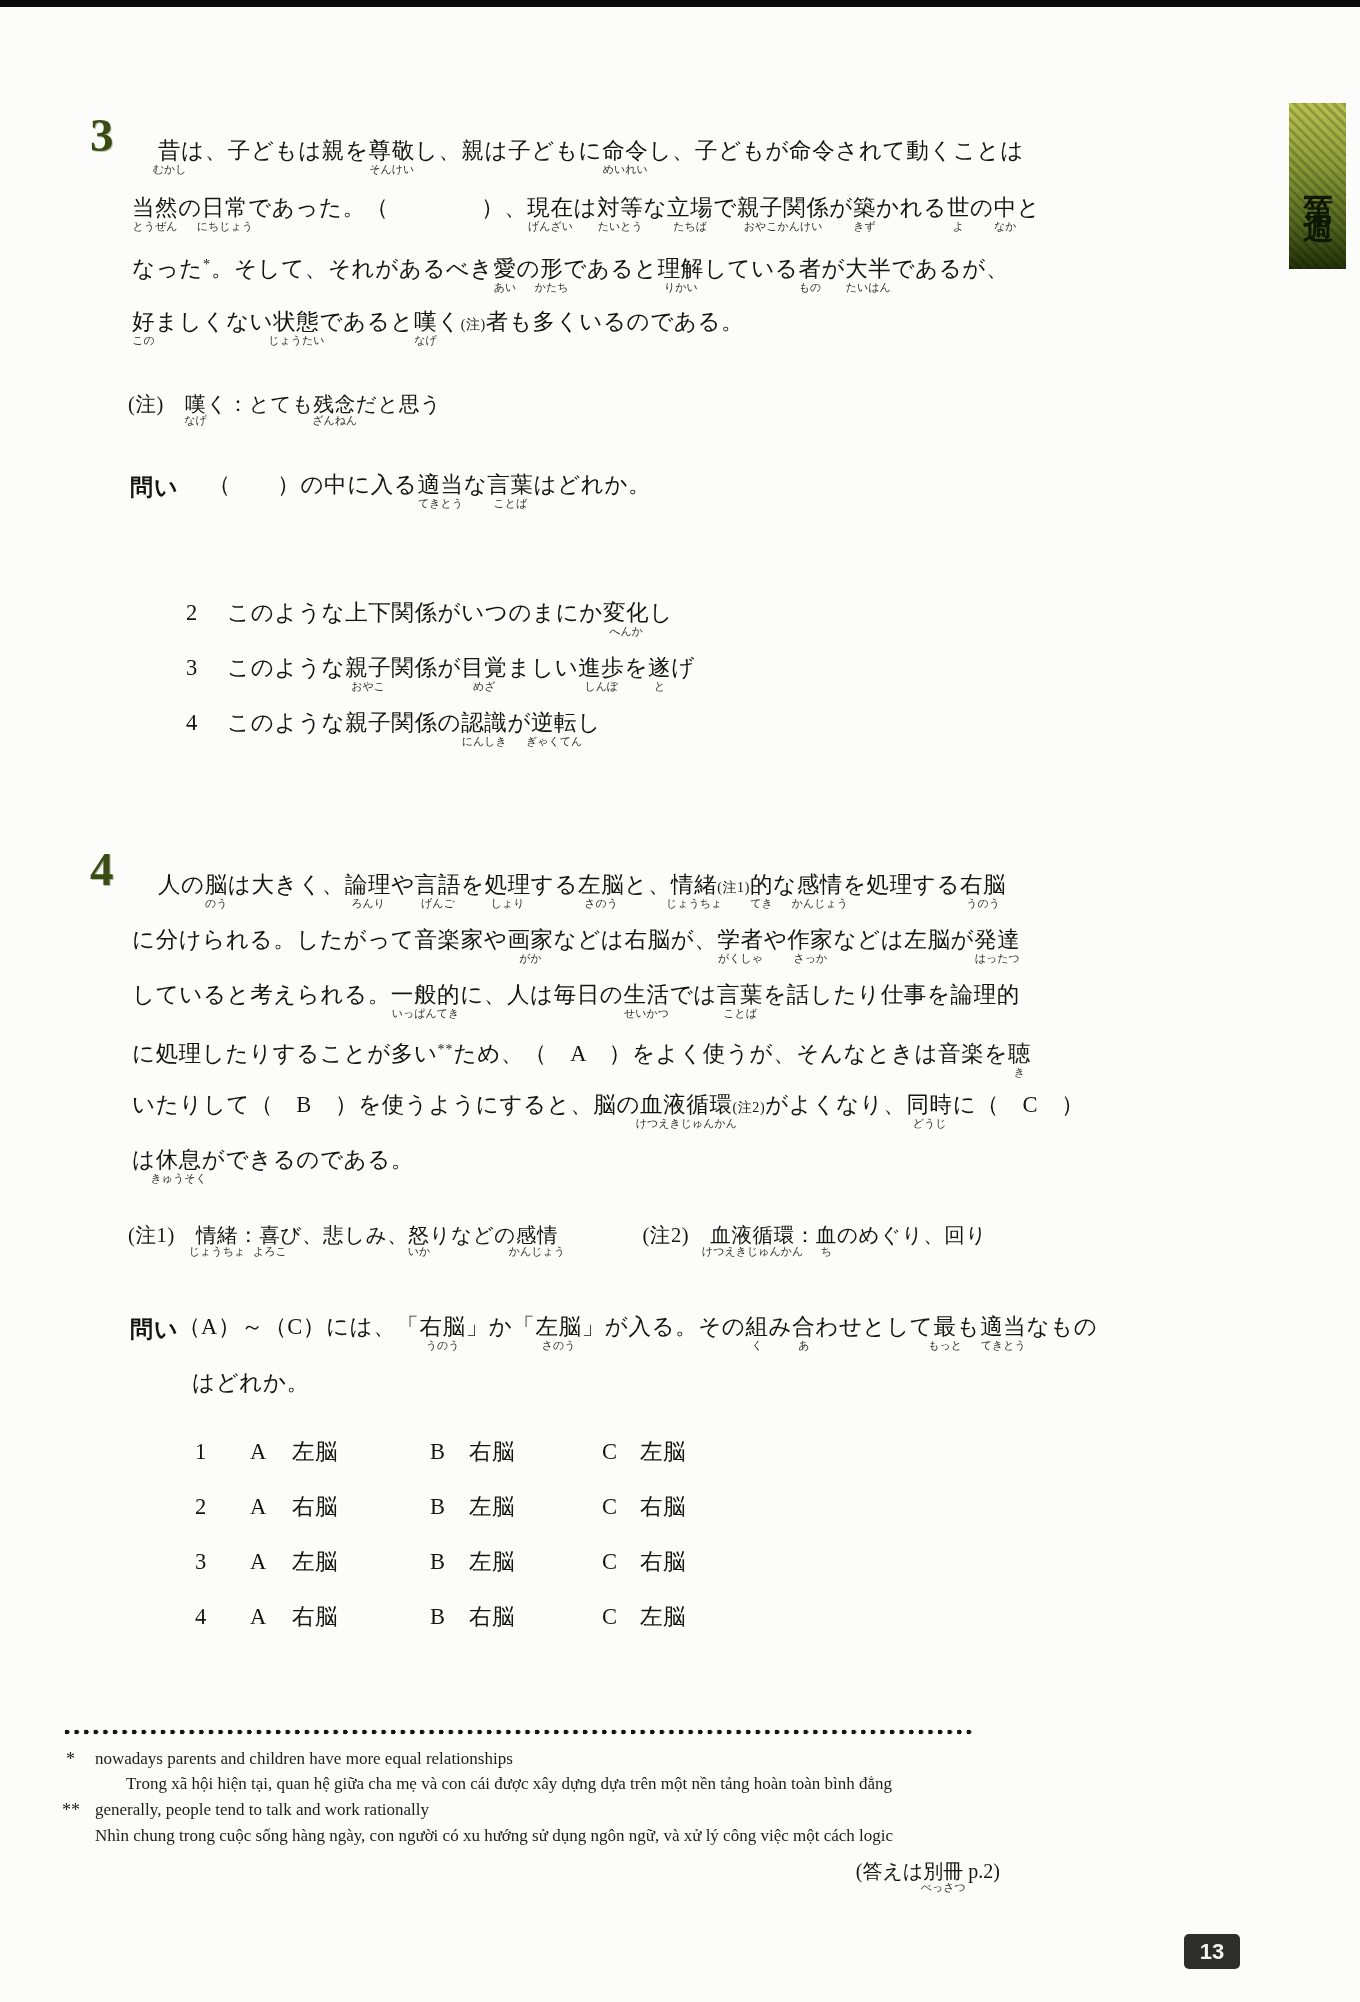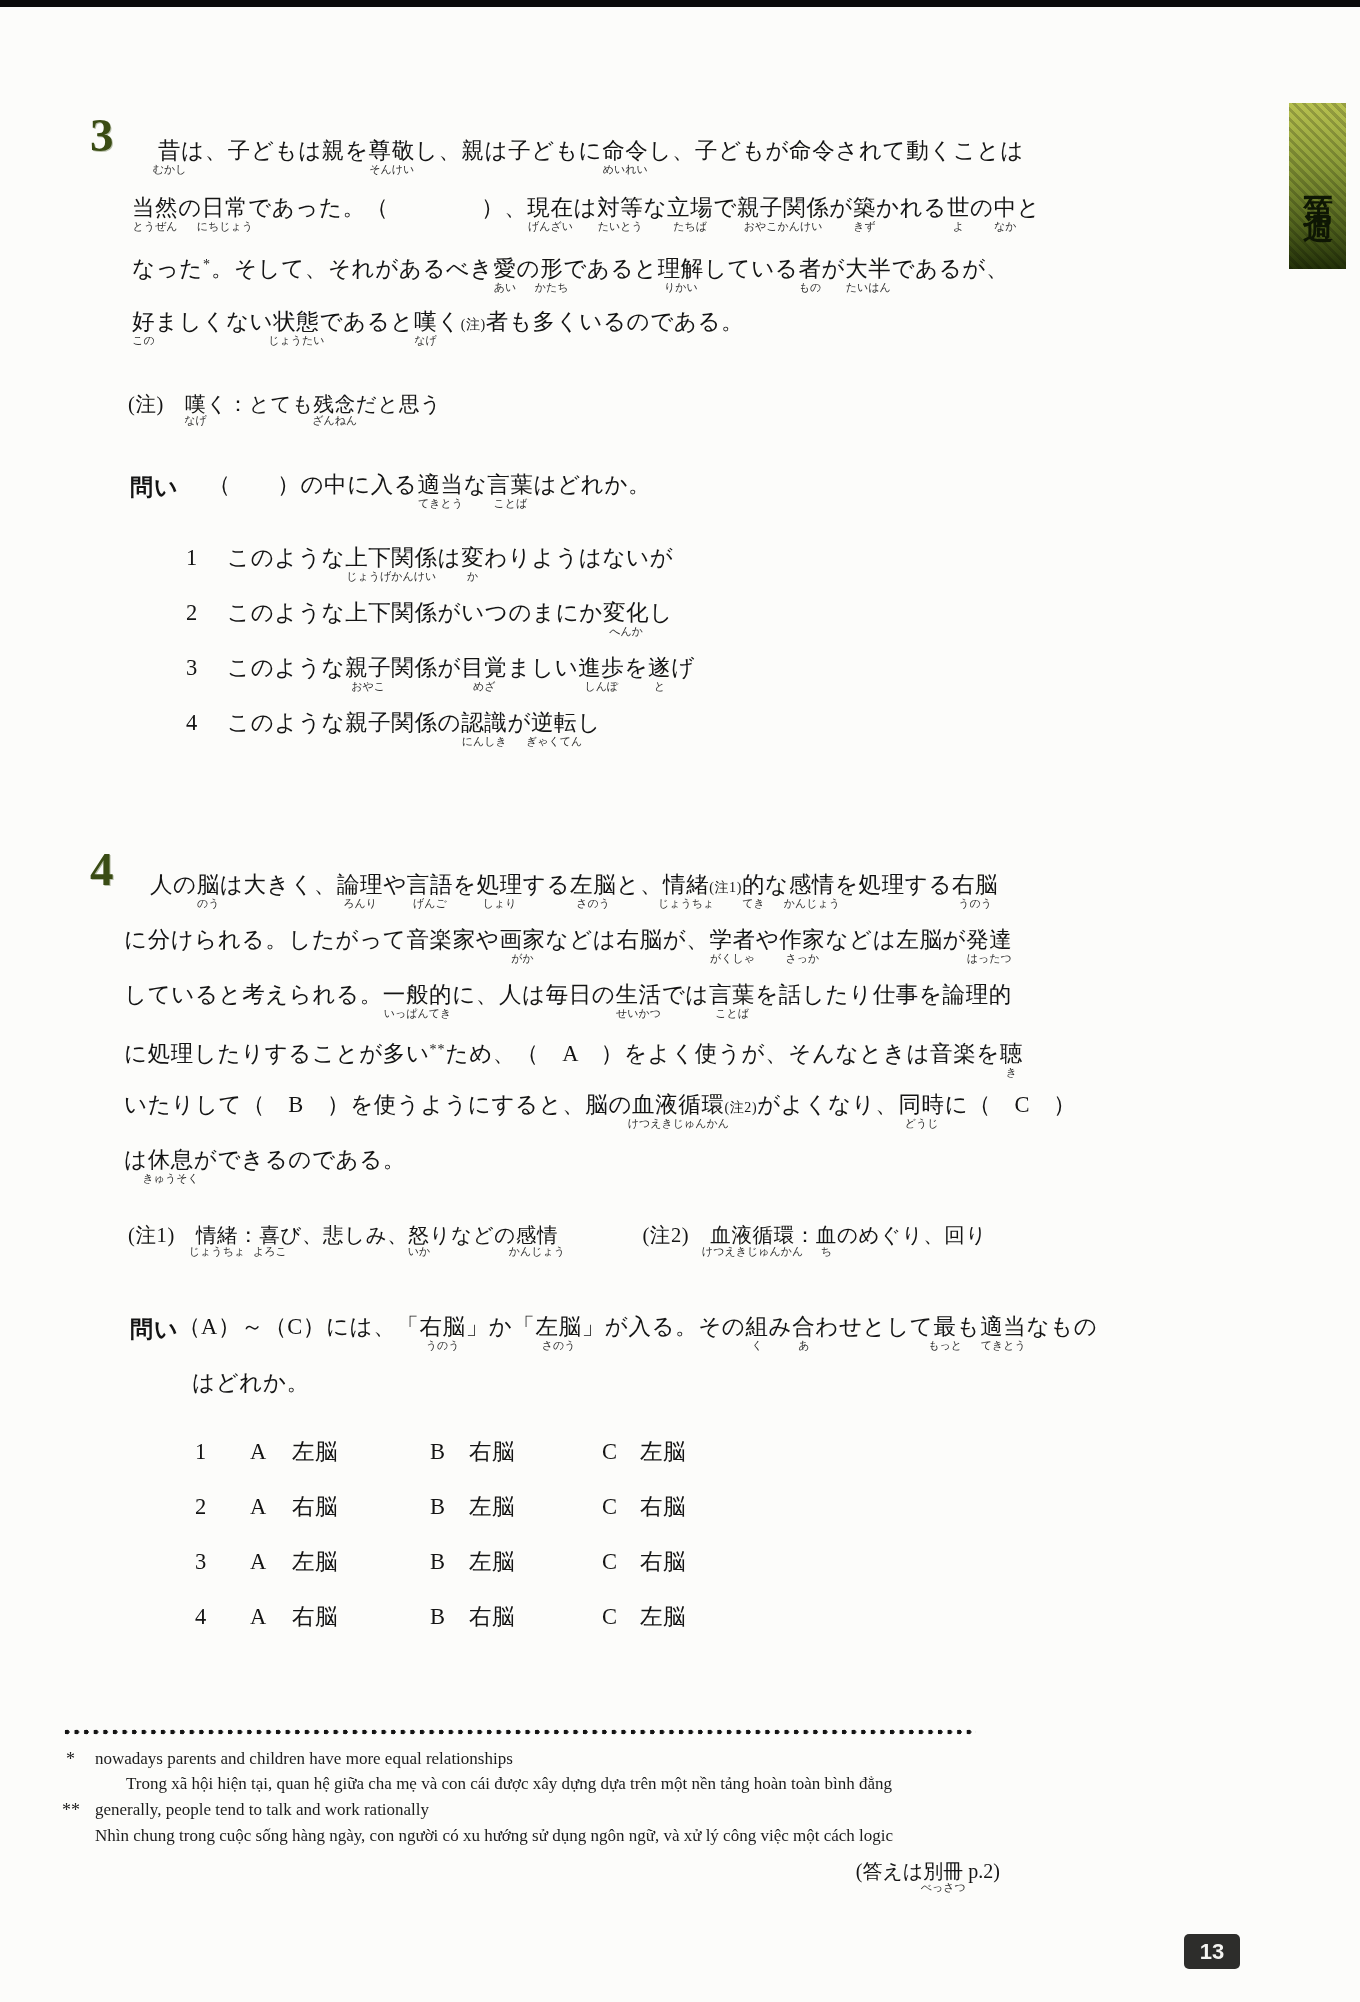--- a/index.html
+++ b/index.html
@@ -70,36 +70,33 @@
     <div class="tline"><span class="rb"><span>当然</span><span class="rb-r">とうぜん</span></span><span class="seg">の</span><span class="rb"><span>日常</span><span class="rb-r">にちじょう</span></span><span class="seg">であった。（　　　　）、</span><span class="rb"><span>現在</span><span class="rb-r">げんざい</span></span><span class="seg">は</span><span class="rb"><span>対等</span><span class="rb-r">たいとう</span></span><span class="seg">な</span><span class="rb"><span>立場</span><span class="rb-r">たちば</span></span><span class="seg">で</span><span class="rb"><span>親子関係</span><span class="rb-r">おやこかんけい</span></span><span class="seg">が</span><span class="rb"><span>築</span><span class="rb-r">きず</span></span><span class="seg">かれる</span><span class="rb"><span>世</span><span class="rb-r">よ</span></span><span class="seg">の</span><span class="rb"><span>中</span><span class="rb-r">なか</span></span><span class="seg">と</span></div>
     <div class="tline"><span class="seg">なった</span><span class="seg sup">*</span><span class="seg">。そして、それがあるべき</span><span class="rb"><span>愛</span><span class="rb-r">あい</span></span><span class="seg">の</span><span class="rb"><span>形</span><span class="rb-r">かたち</span></span><span class="seg">であると</span><span class="rb"><span>理解</span><span class="rb-r">りかい</span></span><span class="seg">している</span><span class="rb"><span>者</span><span class="rb-r">もの</span></span><span class="seg">が</span><span class="rb"><span>大半</span><span class="rb-r">たいはん</span></span><span class="seg">であるが、</span></div>
     <div class="tline"><span class="rb"><span>好</span><span class="rb-r">この</span></span><span class="seg">ましくない</span><span class="rb"><span>状態</span><span class="rb-r">じょうたい</span></span><span class="seg">であると</span><span class="rb"><span>嘆</span><span class="rb-r">なげ</span></span><span class="seg">く</span><span class="seg small">(注)</span><span class="seg">者も多くいるのである。</span></div>
   </div>
 
   <div class="abs tline note-line" style="left:128px;top:389px;"><span class="seg">(注)　</span><span class="rb"><span>嘆</span><span class="rb-r">なげ</span></span><span class="seg">く：とても</span><span class="rb"><span>残念</span><span class="rb-r">ざんねん</span></span><span class="seg">だと思う</span></div>
 
   <div class="abs toi-label" style="left:130px;top:472px;">問い</div>
   <div class="abs tline" style="left:208px;top:470px;"><span class="seg">（　　）の中に入る</span><span class="rb"><span>適当</span><span class="rb-r">てきとう</span></span><span class="seg">な</span><span class="rb"><span>言葉</span><span class="rb-r">ことば</span></span><span class="seg">はどれか。</span></div>
 
-  <div class="abs tline" style="left:186px;top:543px;">
-    <span class="opt-num">1</span><span><span class="seg">このような</span><span class="rb"><span>上下関係</span><span class="rb-r">じょうげかんけい</span></span><span class="seg">は</span><span class="rb"><span>変</span><span class="rb-r">か</span></span><span class="seg">わりようはないが</span></span>
-  </div>
   <div class="abs tline" style="left:186px;top:598px;">
     <span class="opt-num">2</span><span><span class="seg">このような上下関係がいつのまにか</span><span class="rb"><span>変化</span><span class="rb-r">へんか</span></span><span class="seg">し</span></span>
   </div>
   <div class="abs tline" style="left:186px;top:653px;">
     <span class="opt-num">3</span><span><span class="seg">このような</span><span class="rb"><span>親子</span><span class="rb-r">おやこ</span></span><span class="seg">関係が</span><span class="rb"><span>目覚</span><span class="rb-r">めざ</span></span><span class="seg">ましい</span><span class="rb"><span>進歩</span><span class="rb-r">しんぽ</span></span><span class="seg">を</span><span class="rb"><span>遂</span><span class="rb-r">と</span></span><span class="seg">げ</span></span>
   </div>
   <div class="abs tline" style="left:186px;top:708px;">
     <span class="opt-num">4</span><span><span class="seg">このような親子関係の</span><span class="rb"><span>認識</span><span class="rb-r">にんしき</span></span><span class="seg">が</span><span class="rb"><span>逆転</span><span class="rb-r">ぎゃくてん</span></span><span class="seg">し</span></span>
   </div>
 
   <div class="abs qnum" style="left:90px;top:846px;">4</div>
 
-  <div class="abs pitch55" style="left:124px;top:870px;">
+  <div class="abs pitch55" style="left:132px;top:870px;">
     <div class="tline indent"><span class="seg">人の</span><span class="rb"><span>脳</span><span class="rb-r">のう</span></span><span class="seg">は大きく、</span><span class="rb"><span>論理</span><span class="rb-r">ろんり</span></span><span class="seg">や</span><span class="rb"><span>言語</span><span class="rb-r">げんご</span></span><span class="seg">を</span><span class="rb"><span>処理</span><span class="rb-r">しょり</span></span><span class="seg">する</span><span class="rb"><span>左脳</span><span class="rb-r">さのう</span></span><span class="seg">と、</span><span class="rb"><span>情緒</span><span class="rb-r">じょうちょ</span></span><span class="seg small">(注1)</span><span class="rb"><span>的</span><span class="rb-r">てき</span></span><span class="seg">な</span><span class="rb"><span>感情</span><span class="rb-r">かんじょう</span></span><span class="seg">を処理する</span><span class="rb"><span>右脳</span><span class="rb-r">うのう</span></span></div>
     <div class="tline"><span class="seg">に分けられる。したがって音楽家や</span><span class="rb"><span>画家</span><span class="rb-r">がか</span></span><span class="seg">などは右脳が、</span><span class="rb"><span>学者</span><span class="rb-r">がくしゃ</span></span><span class="seg">や</span><span class="rb"><span>作家</span><span class="rb-r">さっか</span></span><span class="seg">などは左脳が</span><span class="rb"><span>発達</span><span class="rb-r">はったつ</span></span></div>
     <div class="tline"><span class="seg">していると考えられる。</span><span class="rb"><span>一般的</span><span class="rb-r">いっぱんてき</span></span><span class="seg">に、人は毎日の</span><span class="rb"><span>生活</span><span class="rb-r">せいかつ</span></span><span class="seg">では</span><span class="rb"><span>言葉</span><span class="rb-r">ことば</span></span><span class="seg">を話したり仕事を論理的</span></div>
     <div class="tline"><span class="seg">に処理したりすることが多い</span><span class="seg sup">**</span><span class="seg">ため、（　A　）をよく使うが、そんなときは音楽を</span><span class="rb"><span>聴</span><span class="rb-r">き</span></span></div>
     <div class="tline"><span class="seg">いたりして（　B　）を使うようにすると、脳の</span><span class="rb"><span>血液循環</span><span class="rb-r">けつえきじゅんかん</span></span><span class="seg small">(注2)</span><span class="seg">がよくなり、</span><span class="rb"><span>同時</span><span class="rb-r">どうじ</span></span><span class="seg">に（　C　）</span></div>
     <div class="tline"><span class="seg">は</span><span class="rb"><span>休息</span><span class="rb-r">きゅうそく</span></span><span class="seg">ができるのである。</span></div>
   </div>
 
   <div class="abs tline note-line" style="left:128px;top:1220px;"><span class="seg">(注1)　</span><span class="rb"><span>情緒</span><span class="rb-r">じょうちょ</span></span><span class="seg">：</span><span class="rb"><span>喜</span><span class="rb-r">よろこ</span></span><span class="seg">び、悲しみ、</span><span class="rb"><span>怒</span><span class="rb-r">いか</span></span><span class="seg">りなどの</span><span class="rb"><span>感情</span><span class="rb-r">かんじょう</span></span><span class="seg">　　　　(注2)　</span><span class="rb"><span>血液循環</span><span class="rb-r">けつえきじゅんかん</span></span><span class="seg">：</span><span class="rb"><span>血</span><span class="rb-r">ち</span></span><span class="seg">のめぐり、回り</span></div>
 

